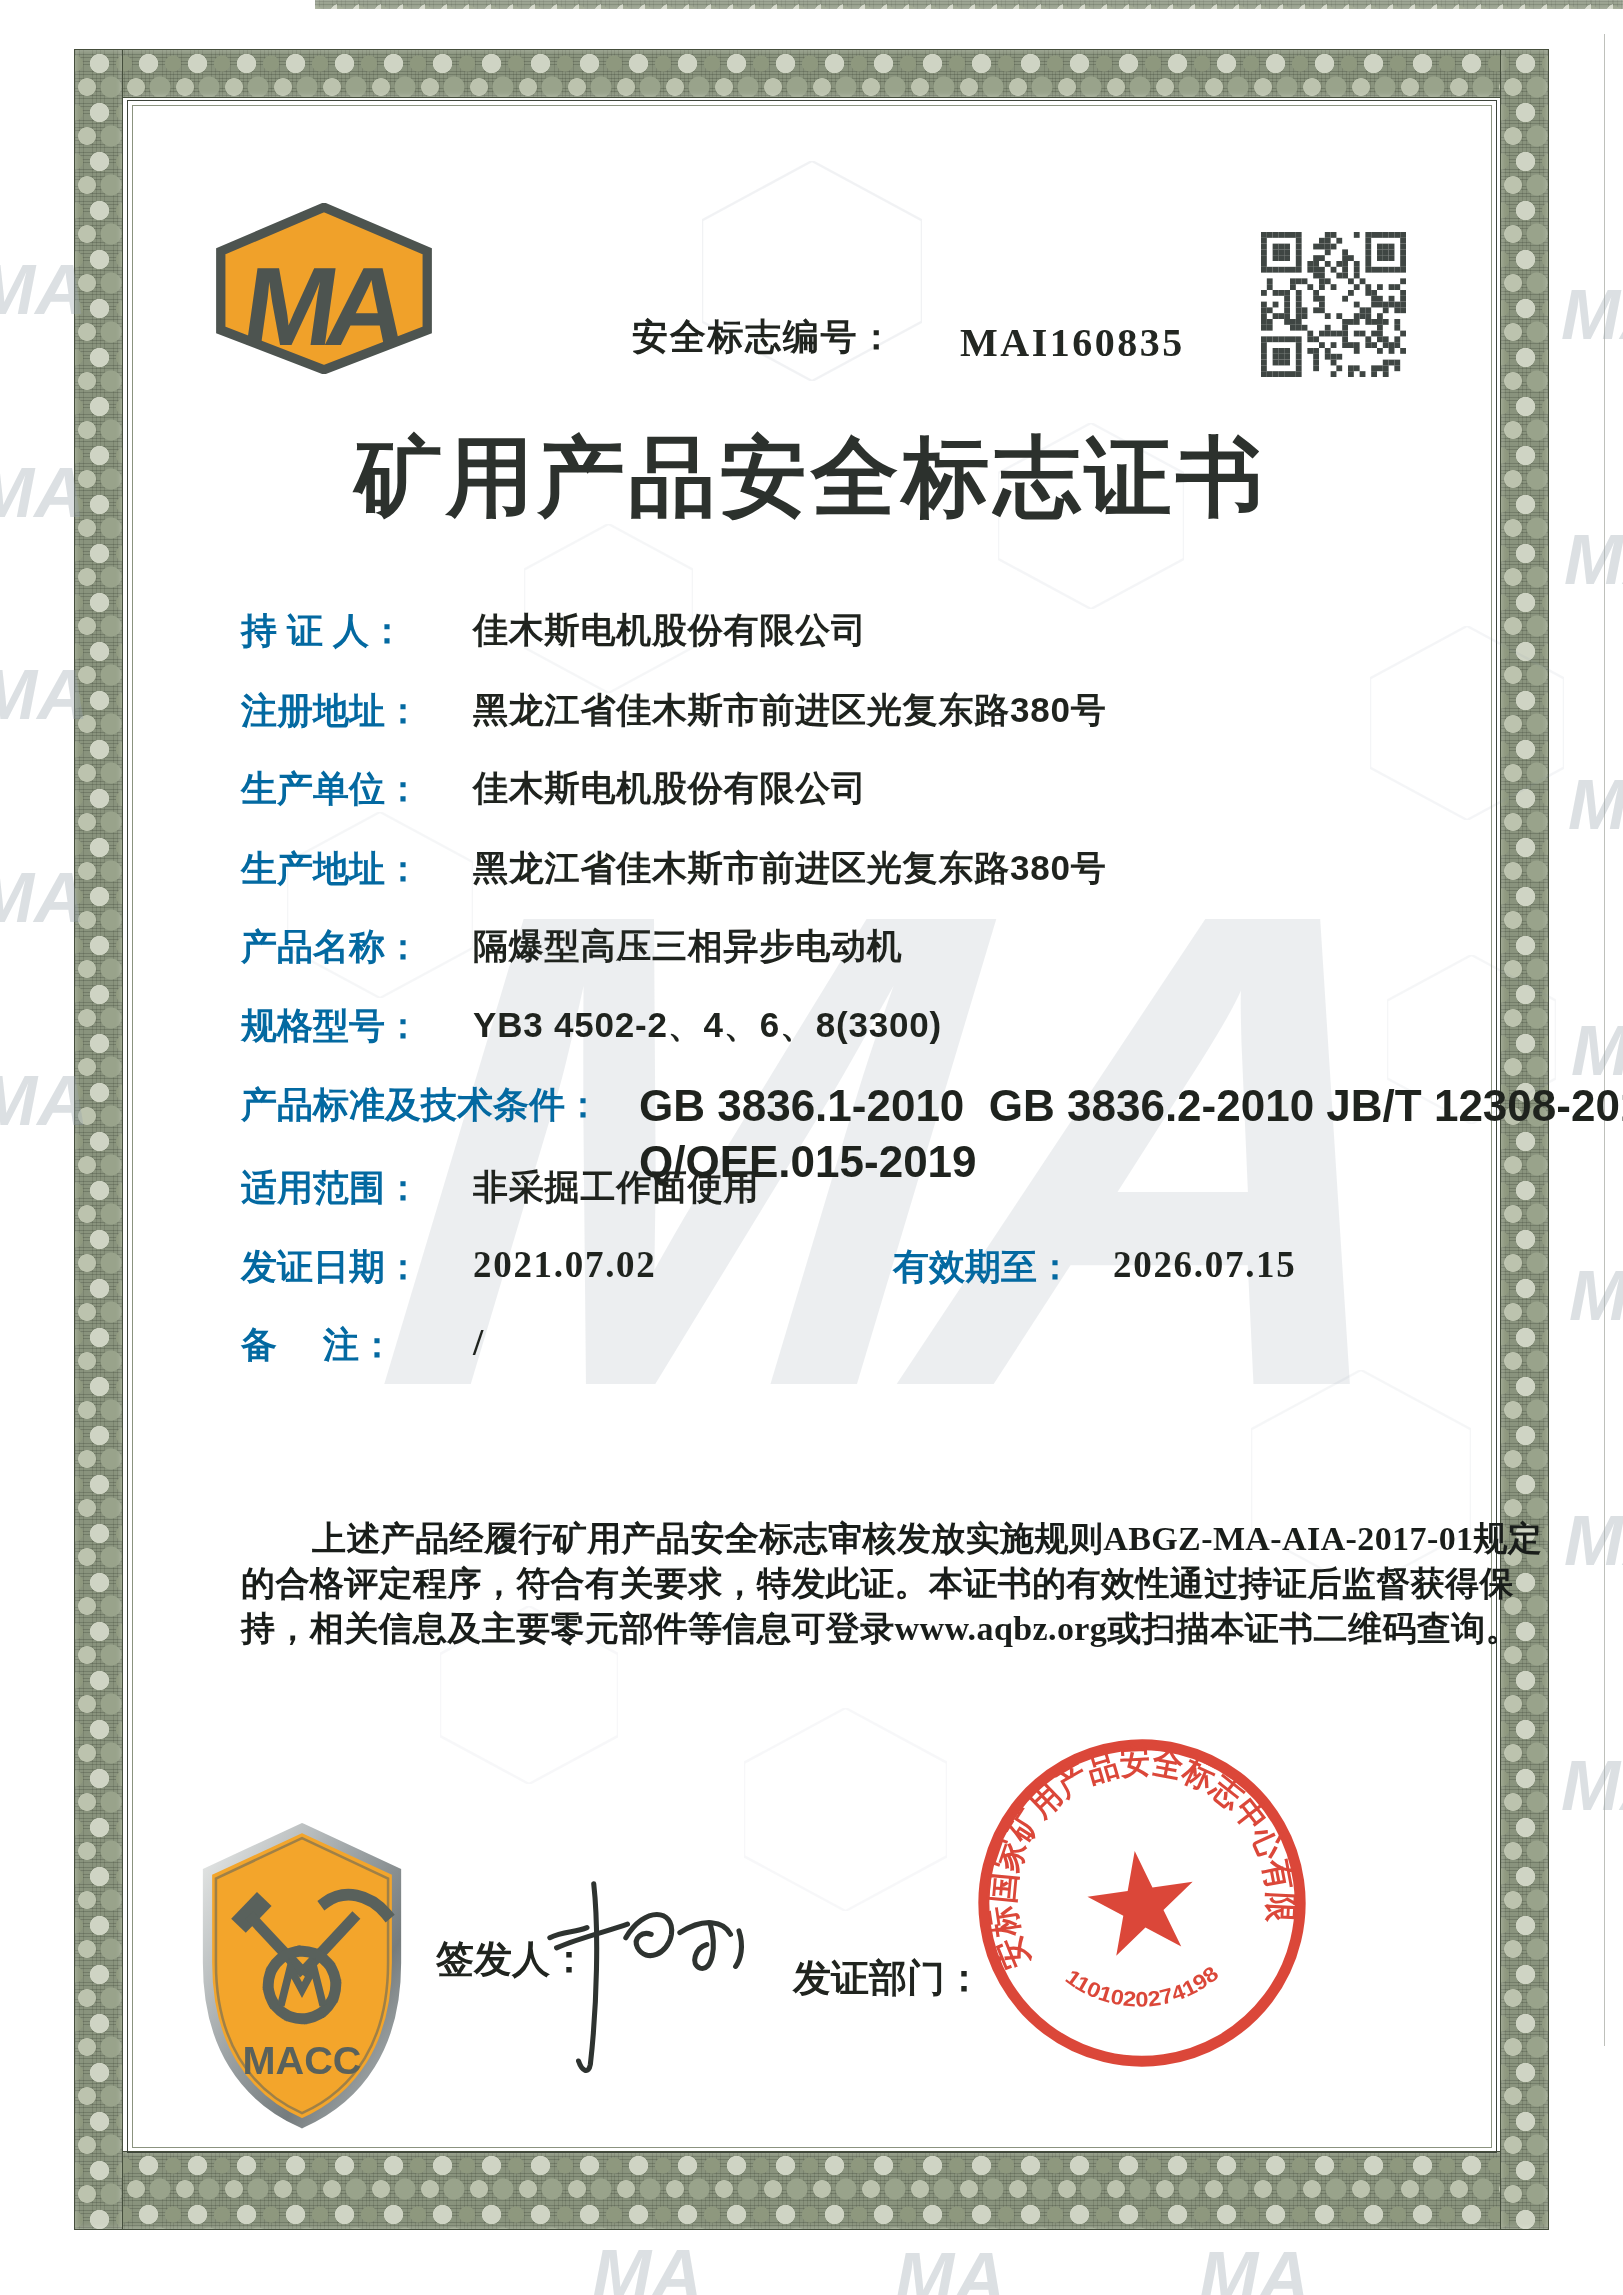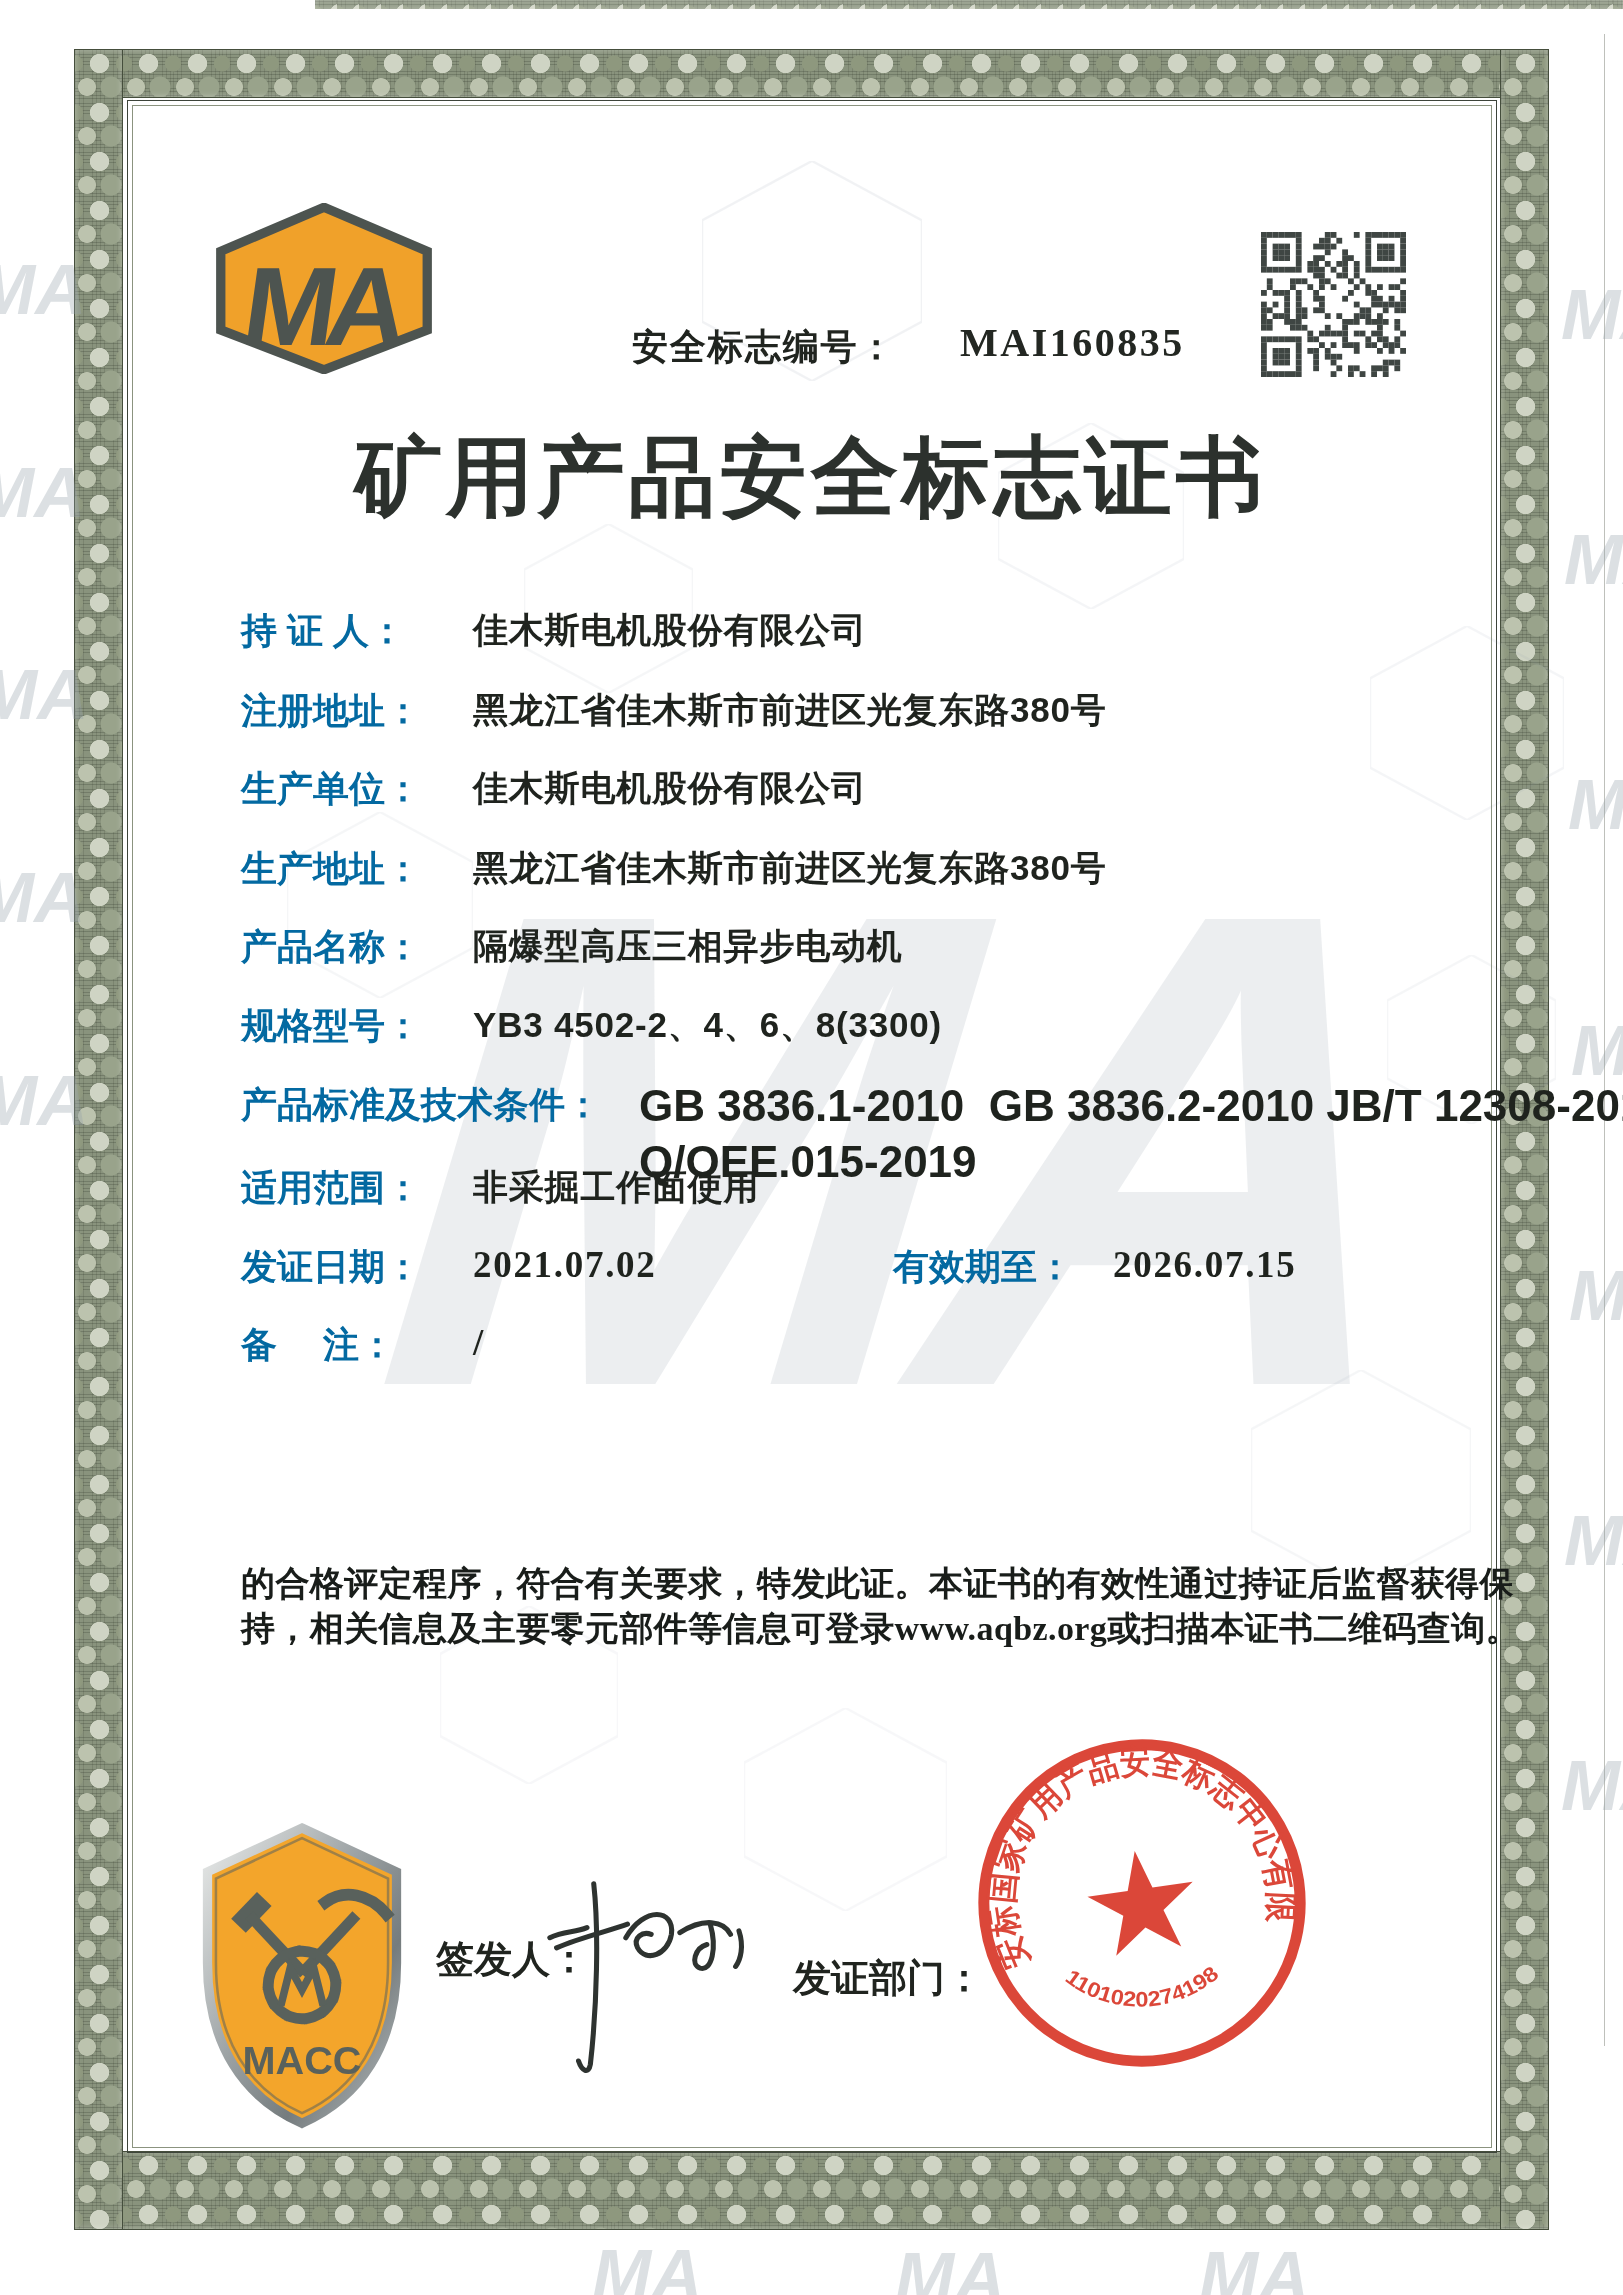--- a/index.html
+++ b/index.html
@@ -31,21 +31,21 @@
   
   #wm-ma{position:absolute;left:397px;top:812px;font-size:676px;line-height:676px;font-weight:900;
     font-style:italic;letter-spacing:-25px;color:rgba(140,155,168,.17);transform:skewX(-6deg);
     font-family:"Liberation Sans","DejaVu Sans",sans-serif;user-select:none;}
   .ghost-ma{position:absolute;font-weight:900;font-style:italic;color:rgba(150,160,170,.33);
     font-size:71px;line-height:71px;user-select:none;}
   .hexwm{position:absolute;}
 
   
   #ma-badge{position:absolute;left:214px;top:203px;}
-  #safety-line{position:absolute;left:632px;top:323px;}
+  #safety-line{position:absolute;left:632px;top:313px;}
   #safety-label{font-size:36px;font-weight:bold;letter-spacing:1.7px;}
   #safety-number{position:absolute;left:960px;top:319px;font-size:40px;font-weight:bold;
     font-family:"Liberation Serif","DejaVu Serif",serif;letter-spacing:2.5px;color:#23272292;color:#232722;}
   #qr{position:absolute;left:1261px;top:232px;}
   #title{position:absolute;left:127px;top:419px;width:1368px;text-align:center;
     font-family:"Liberation Serif","DejaVu Serif",serif;font-weight:900;font-size:87px;
     letter-spacing:4.2px;color:#2c312d;}
 
   
   .frow{position:absolute;left:0;width:1623px;height:0;overflow:visible;}
@@ -467,20 +467,21 @@
     <span class="flabel">发证日期：</span>
     <span class="fvalue serifnum">2021.07.02</span>
     <span class="flabel lbl2">有效期至：</span>
     <span class="fvalue serifnum val2">2026.07.15</span>
   </div>
   <div class="frow" style="top:1321px">
     <span class="flabel">备　 注：</span>
     <span class="fvalue serifnum">/</span>
   </div>
 
+  <div class="para-line indent" style="top:1516px">上述产品经履行矿用产品安全标志审核发放实施规则ABGZ-MA-AIA-2017-01规定</div>
   <div class="para-line" style="top:1561px">的合格评定程序，符合有关要求，特发此证。本证书的有效性通过持证后监督获得保</div>
   <div class="para-line" style="top:1606px">持，相关信息及主要零元部件等信息可登录www.aqbz.org或扫描本证书二维码查询。</div>
 
   <svg id="macc-shield" width="216" height="315" viewBox="0 0 256 372">
     <defs>
       <linearGradient id="metal" x1="0" y1="0" x2="1" y2="1">
         <stop offset="0" stop-color="#e9ebea"></stop>
           <stop offset="0.45" stop-color="#9aa0a2"></stop>
         <stop offset="0.7" stop-color="#757c7e"></stop>
           <stop offset="1" stop-color="#b9bebf"></stop>

